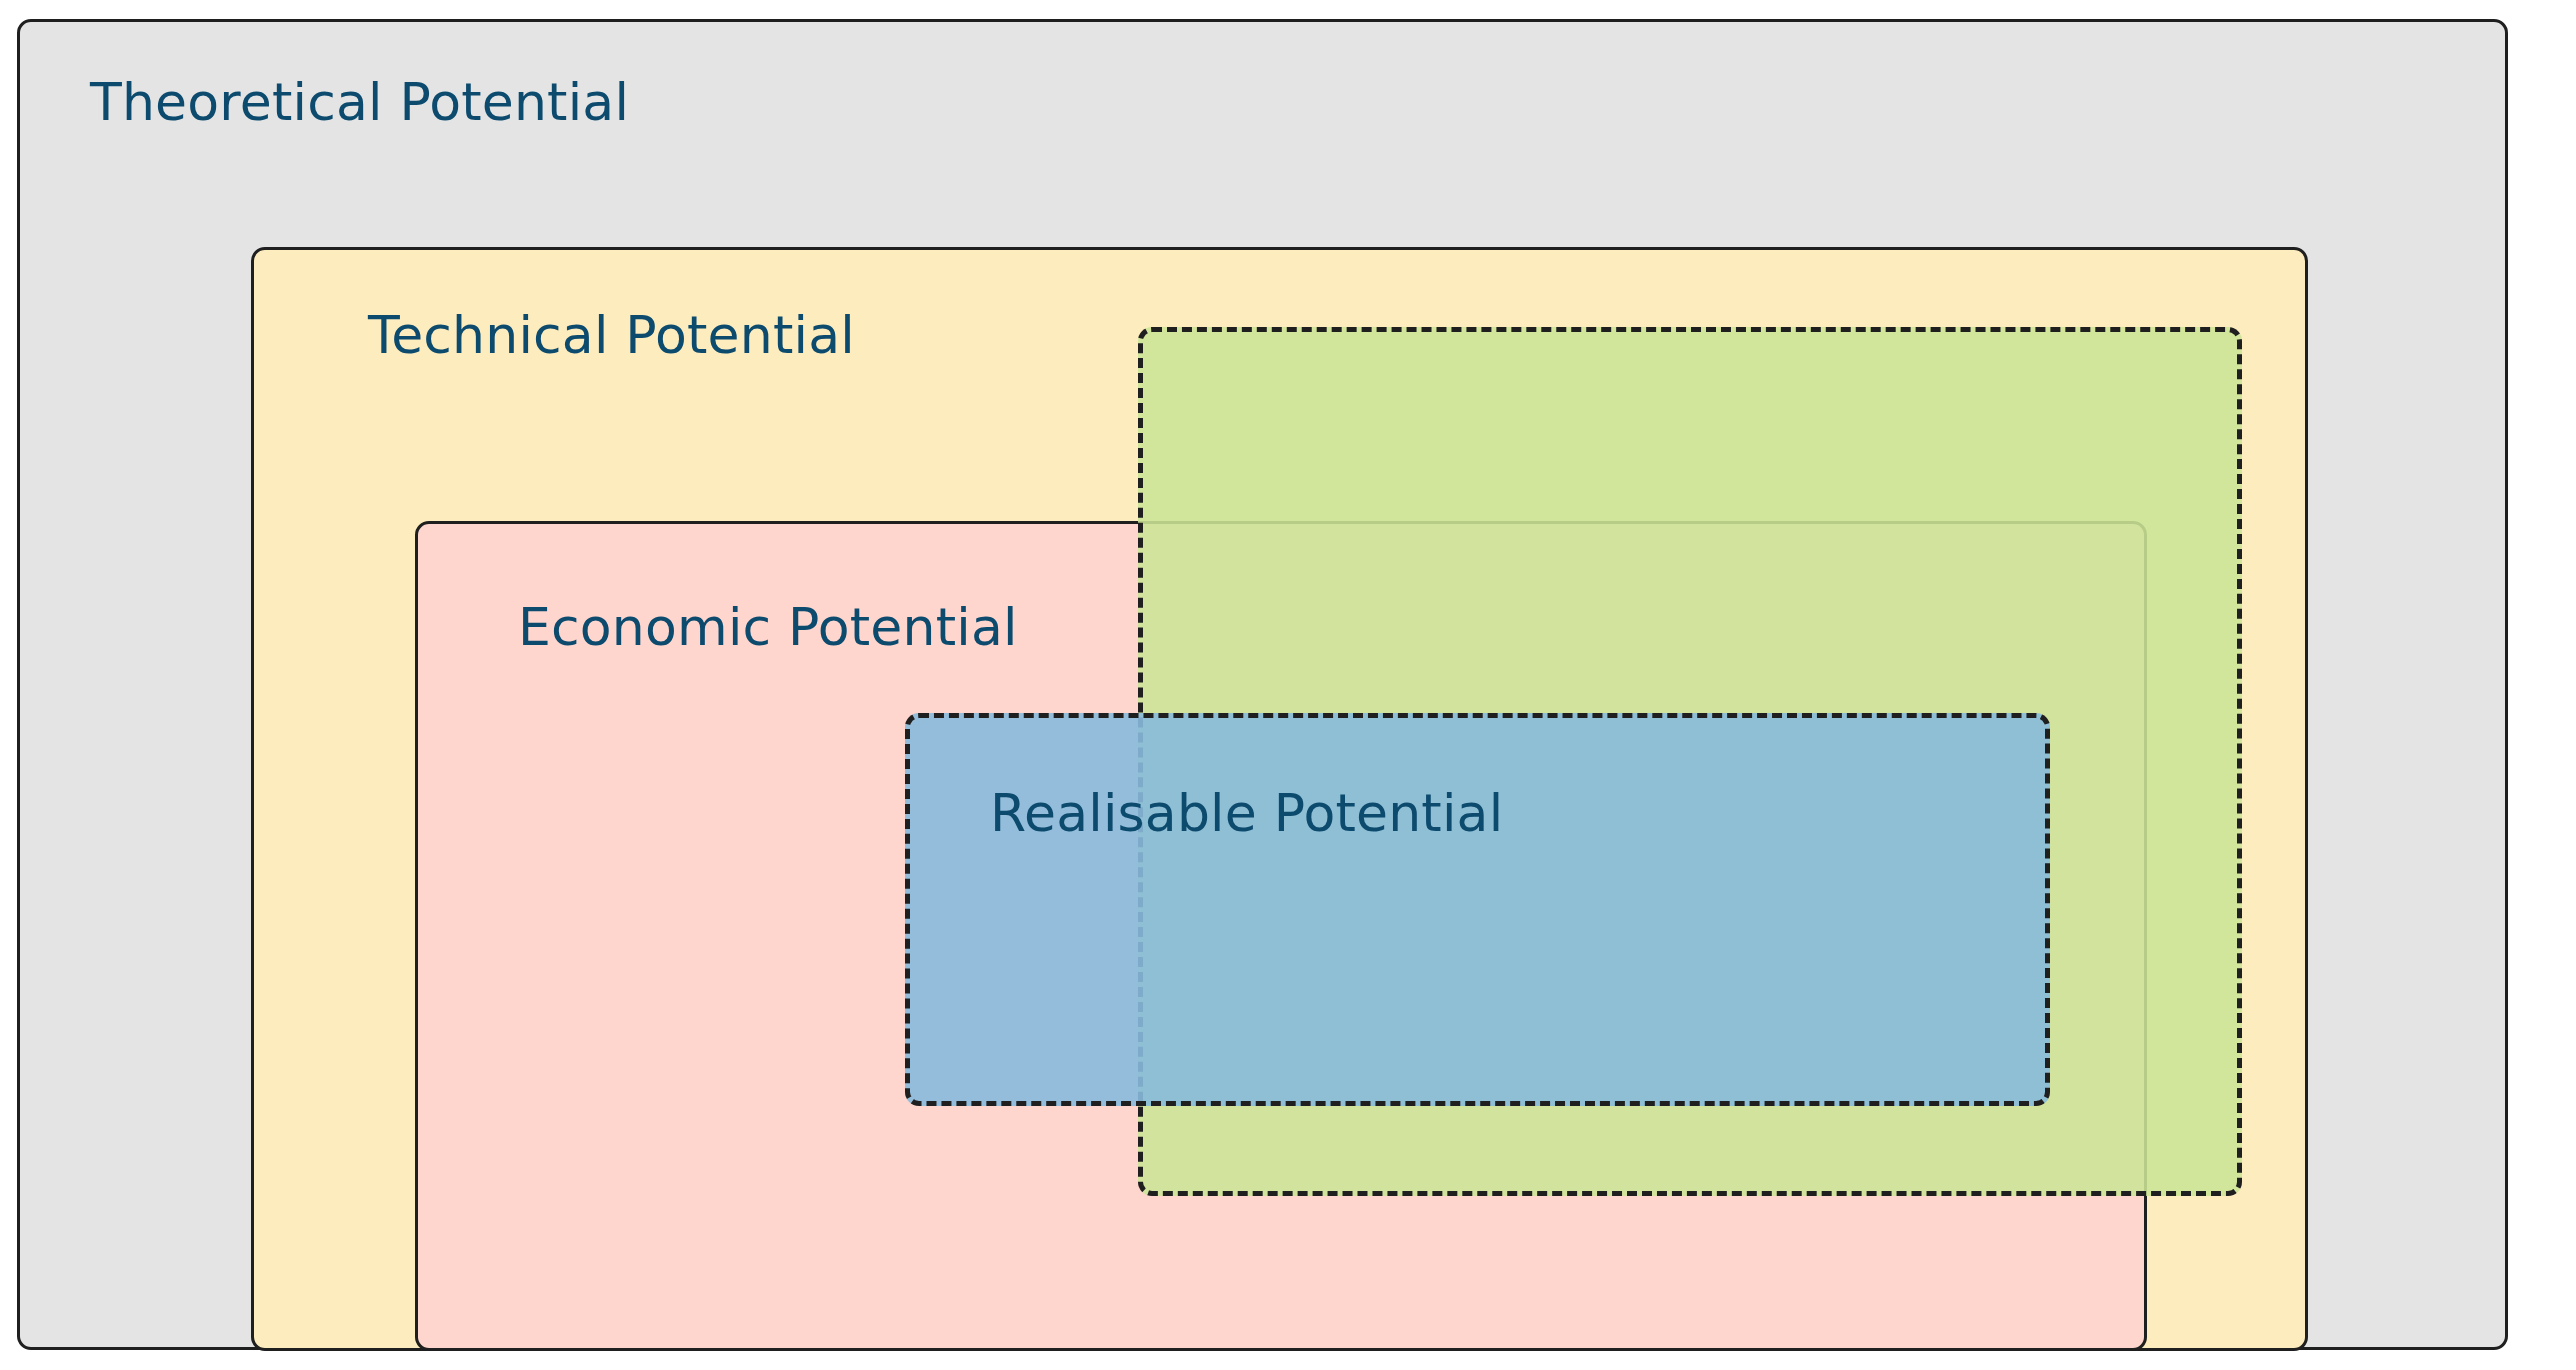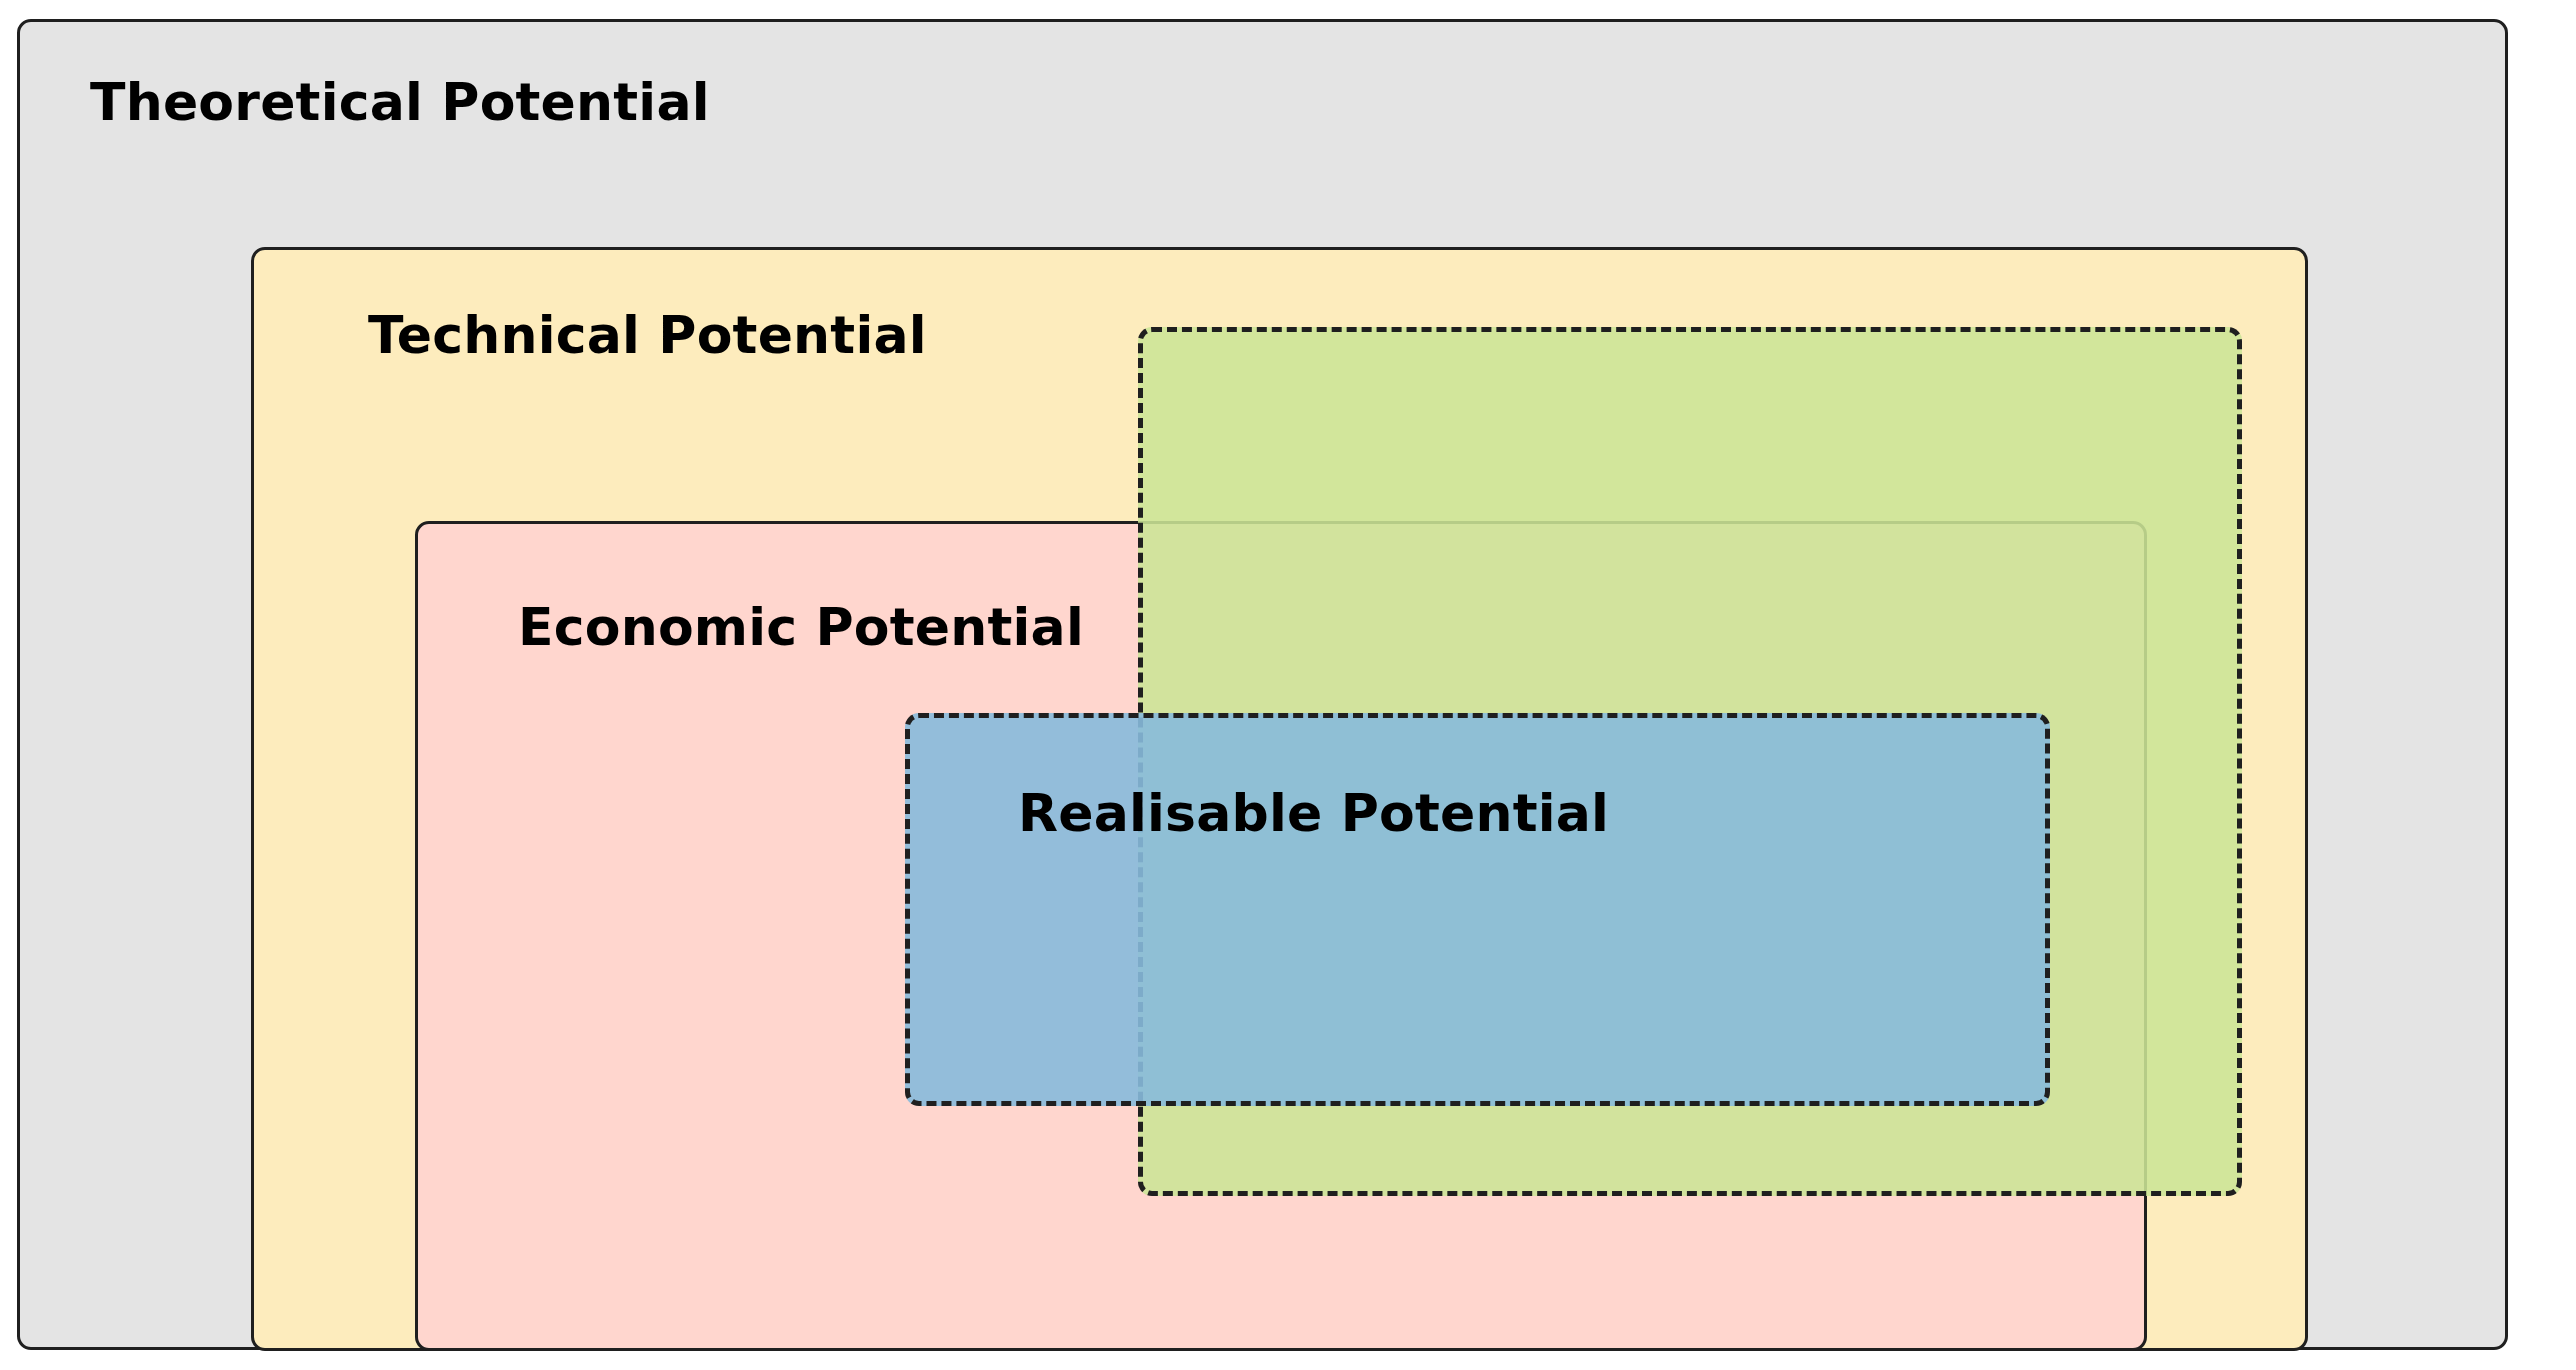--- a/index.html
+++ b/index.html
@@ -23,22 +23,22 @@
 
   .box {
     position: absolute;
     box-sizing: border-box;
     border-radius: 14px;
   }
 
   .box-label {
     position: absolute;
     white-space: nowrap;
-    color: #000000;
-    font-weight: 700;
+    color: #0c4a6e;
+    font-weight: 400;
     letter-spacing: 0.2px;
   }
 
   
   #box-theoretical {
     left: 17px;
     top: 19px;
     width: 2491px;
     height: 1331px;
     background: #E4E4E4;
@@ -112,21 +112,20 @@
     height: 393px;
     background: rgba(135, 186, 220, 0.90);
     border: 5.5px dashed #1f1f1f;
     z-index: 5;
   }
   #label-realisable {
     left: 990px;
     top: 783px;
     font-size: 52px;
     z-index: 15;
-    margin-left: 28px;
   }
 </style>
 </head>
 <body>
 
 <div id="diagram">
 
   <div class="box" id="box-theoretical"></div>
   <div class="box-label" id="label-theoretical">Theoretical Potential</div>
 

